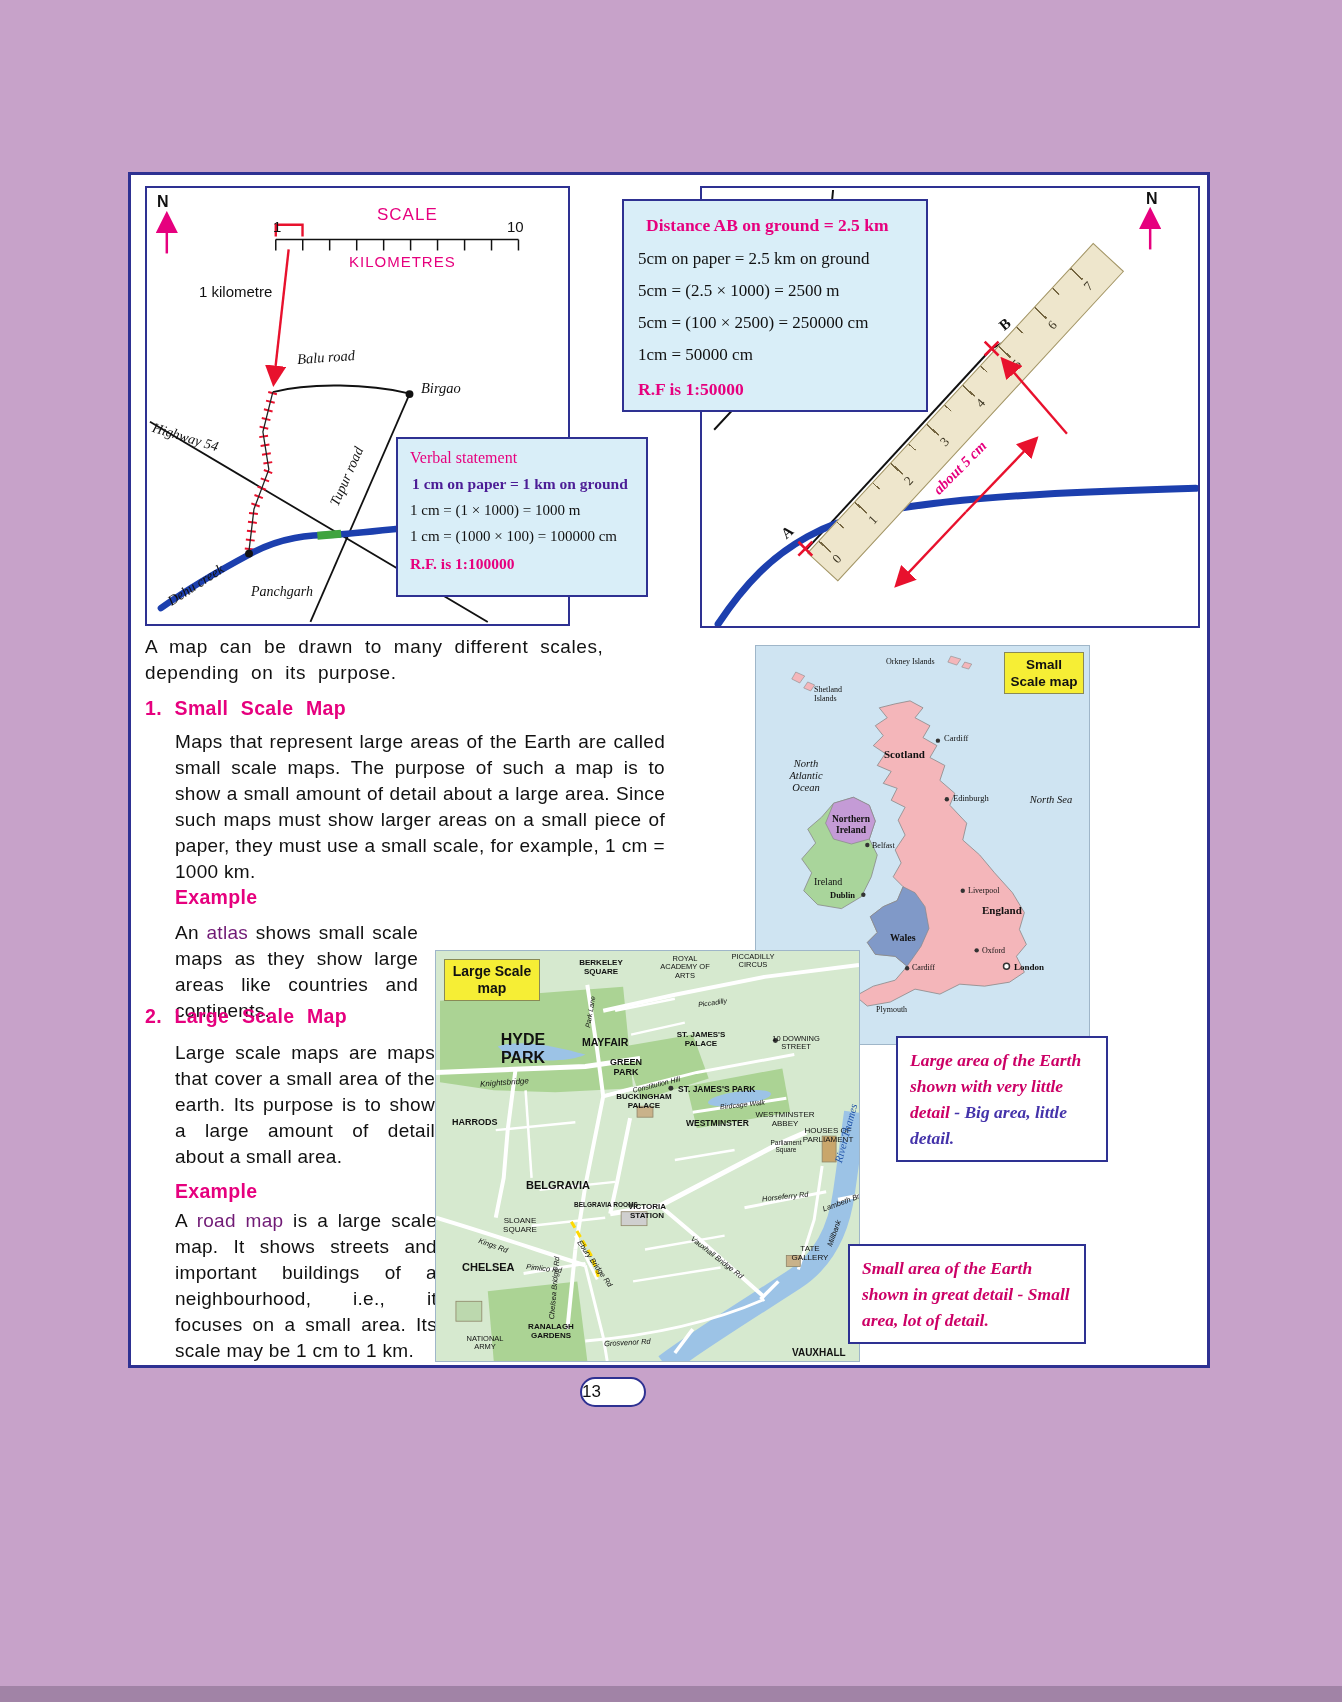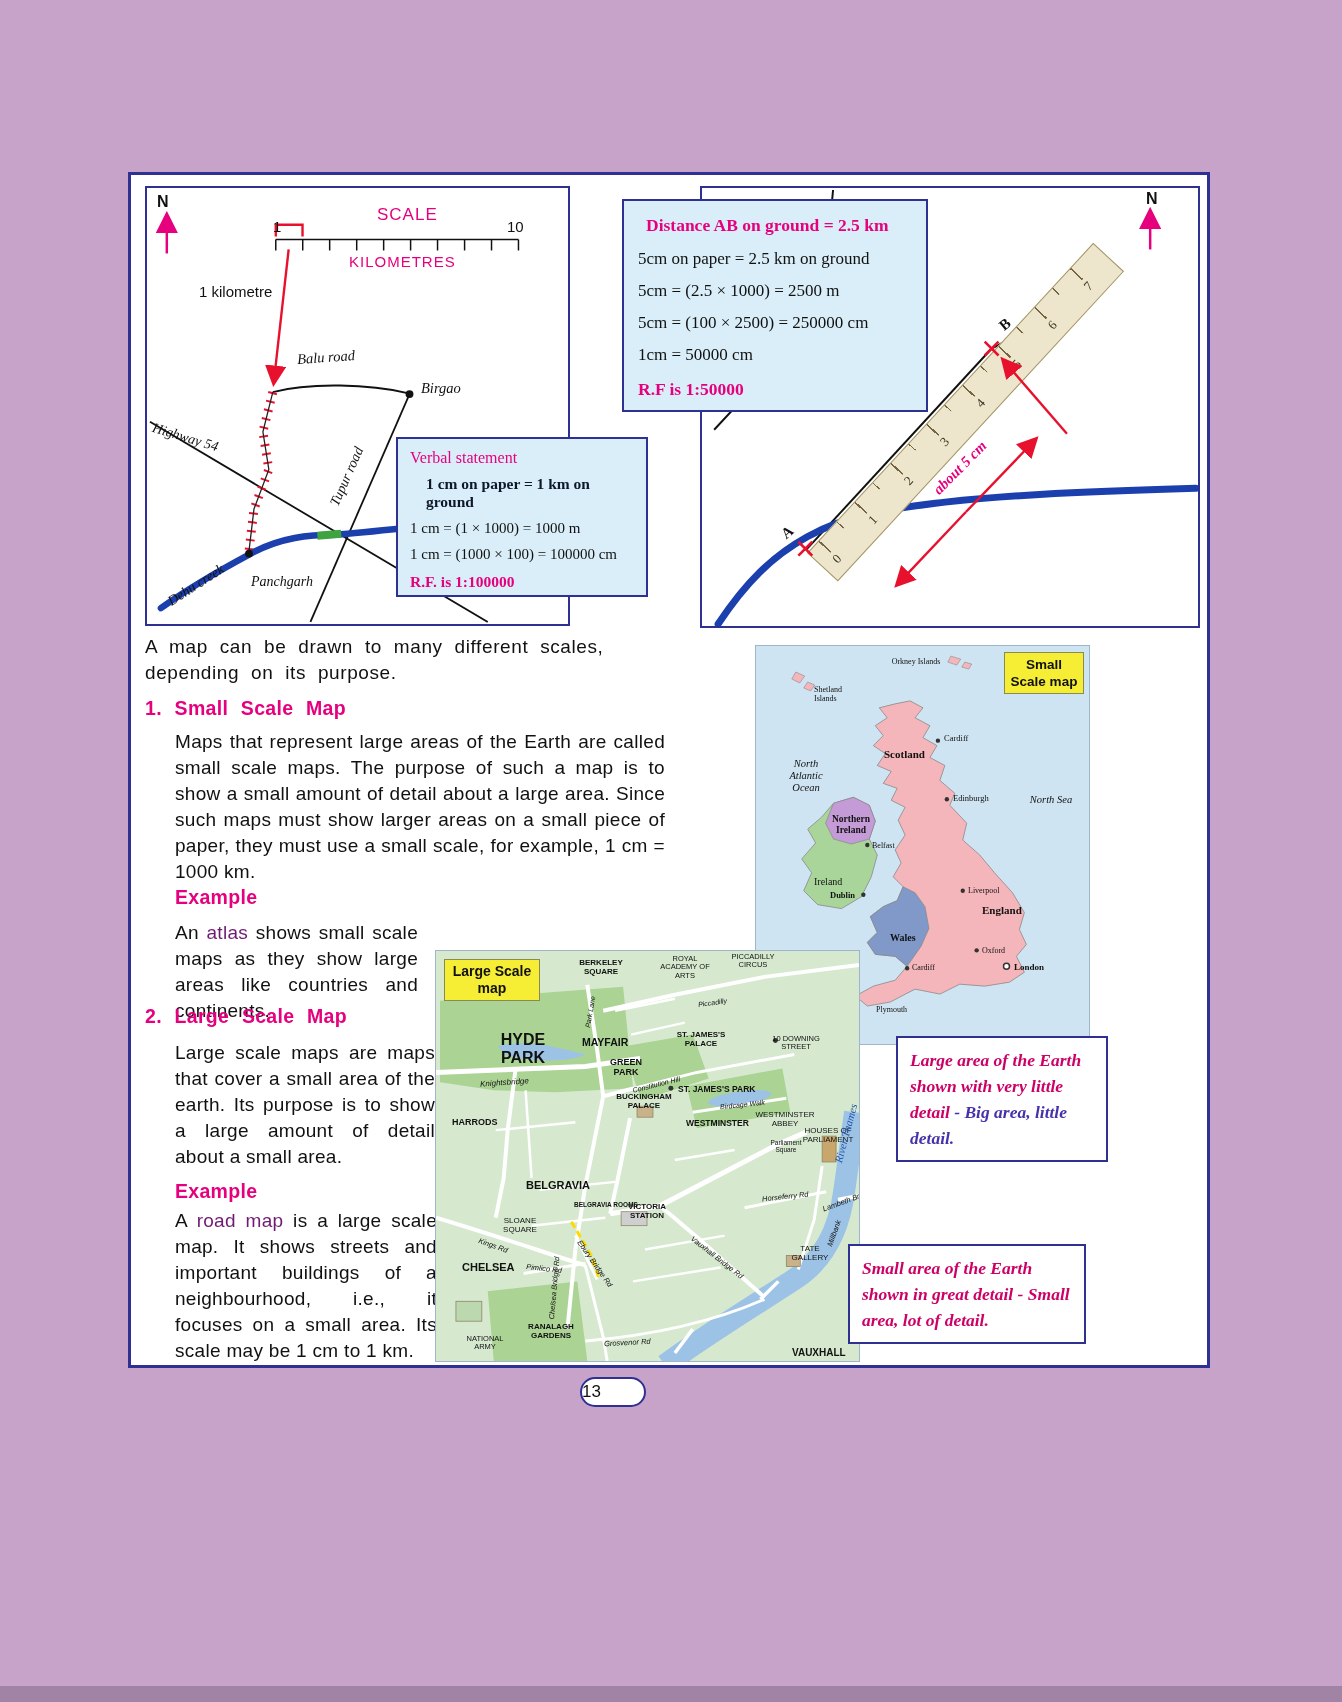--- a/index.html
+++ b/index.html
@@ -5,32 +5,32 @@
   *{margin:0;padding:0;box-sizing:border-box}
   body{background:#8d6b91}
   .canvas{position:relative;width:1342px;height:1702px;background:#c7a2c9;overflow:hidden;
           font-family:"Liberation Sans",sans-serif;color:#111}
   .frame{position:absolute;left:128px;top:172px;width:1082px;height:1196px;background:#fff;
          border:3px solid #2e3192;z-index:1}
   .panel{position:absolute;background:#fff;border:2px solid #2e3192;z-index:2}
   .layer{position:absolute;left:0;top:0;width:100%;height:100%}
   .lb{position:absolute;white-space:nowrap;line-height:1.12;color:#111;z-index:4}
   .c{white-space:normal;text-align:center}
-  .r{text-align:center}
+  .r{text-align:left}
   .i{font-style:italic}
   .bd{font-weight:bold}
   .ser{font-family:"Liberation Serif","DejaVu Serif",serif}
   .mag{color:#e6007e}
   .bluebox{position:absolute;background:#d9eef8;border:2px solid #2e3192;z-index:6;
            font-family:"Liberation Serif","DejaVu Serif",serif}
   .db-t{font-size:17.5px;font-weight:bold;color:#e6007e;margin:4px 8px 13px}
   .db-l{font-size:17px;color:#111;margin:12px 0}
   .db-rf{font-size:17.5px;font-weight:bold;color:#e6007e;margin-top:14px}
   .vb-t{font-size:16px;font-weight:normal;color:#e6007e;margin:2px 0 8px}
-  .vb-s{font-size:15.5px;font-weight:bold;color:#0f172a;margin:8px 16px}
+  .vb-s{font-size:15.5px;font-weight:bold;color:#4c1d95;margin:8px 2px}
   .vb-l{font-size:15px;color:#111;margin:9px 0}
   .vb-rf{font-size:15.5px;font-weight:bold;color:#e6007e;margin-top:10px}
   .para{position:absolute;font-size:19px;line-height:26px;letter-spacing:.3px;
         text-align:justify;z-index:3}
   .head{position:absolute;font-size:19.5px;font-weight:bold;color:#e6007e;
         word-spacing:7px;letter-spacing:.3px;z-index:3}
   .term{color:#701a75;font-weight:normal}
   .wrapgap{float:right;width:252px;height:56px;margin-top:25px}
   .mapbox{position:absolute;overflow:hidden;border:1px solid #9fb6c9;z-index:2;background:#cfe4f2}
   .badge{position:absolute;background:#f6ee35;border:1px solid #8a8a55;color:#111;font-weight:bold;
@@ -102,21 +102,21 @@
     <span class="lb mag" style="left:230px;top:17px;font-size:17px;letter-spacing:1px">SCALE</span>
     <span class="lb" style="left:126px;top:31px;font-size:15px">1</span>
     <span class="lb" style="left:360px;top:31px;font-size:15px">10</span>
     <span class="lb mag" style="left:202px;top:66px;font-size:15px;letter-spacing:1px">KILOMETRES</span>
     <span class="lb" style="left:52px;top:96px;font-size:15px">1 kilometre</span>
     <span class="lb i ser" style="left:150px;top:161px;font-size:14.5px;transform:rotate(-4deg)">Balu  road</span>
     <span class="lb i ser" style="left:274px;top:192px;font-size:14.5px">Birgao</span>
     <span class="lb i ser" style="left:8px;top:232px;font-size:14px;transform:rotate(17deg);transform-origin:0 0">Highway 54</span>
     <span class="lb i ser" style="left:180px;top:314px;font-size:14px;transform:rotate(-66deg);transform-origin:0 0">Tupur road</span>
     <span class="lb i ser" style="left:18px;top:408px;font-size:14px;transform:rotate(-33deg);transform-origin:0 0">Dehu  creek</span>
-    <span class="lb i ser" style="left:104px;top:386px;font-size:14px">Panchgarh</span>
+    <span class="lb i ser" style="left:104px;top:396px;font-size:14px">Panchgarh</span>
   </div>
 
   <div class="panel" style="left:700px;top:186px;width:500px;height:442px">
     <svg class="layer" viewBox="0 0 500 442" style="z-index:1">
       <defs>
         <marker id="arrM2" markerWidth="9" markerHeight="9" refX="7" refY="4.5" orient="auto">
           <path d="M0,0 L9,4.5 L0,9 Z" fill="#e6007e"></path>
         </marker>
       </defs>
       <path d="M132,2 L126,66 L122,126 L64,188 L12,244" fill="none" stroke="#111" stroke-width="2"></path>

